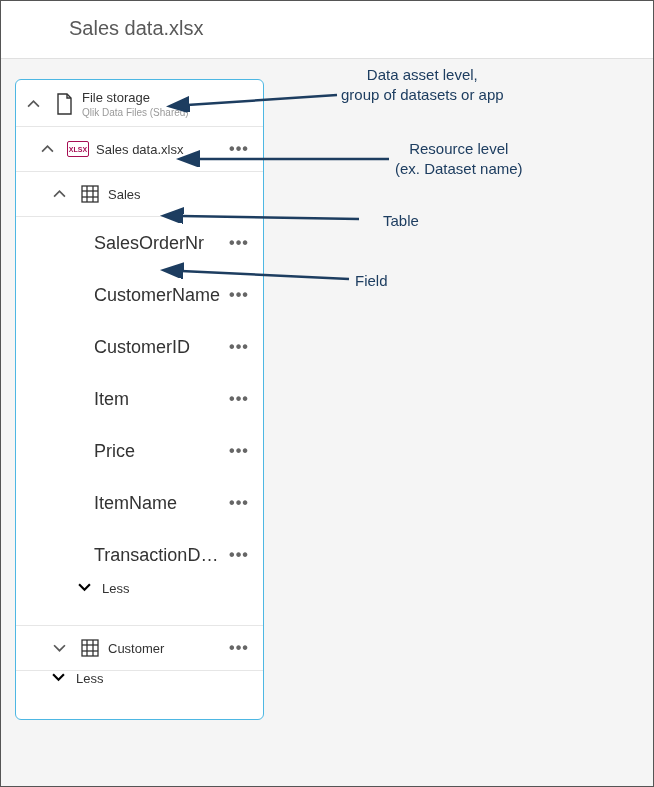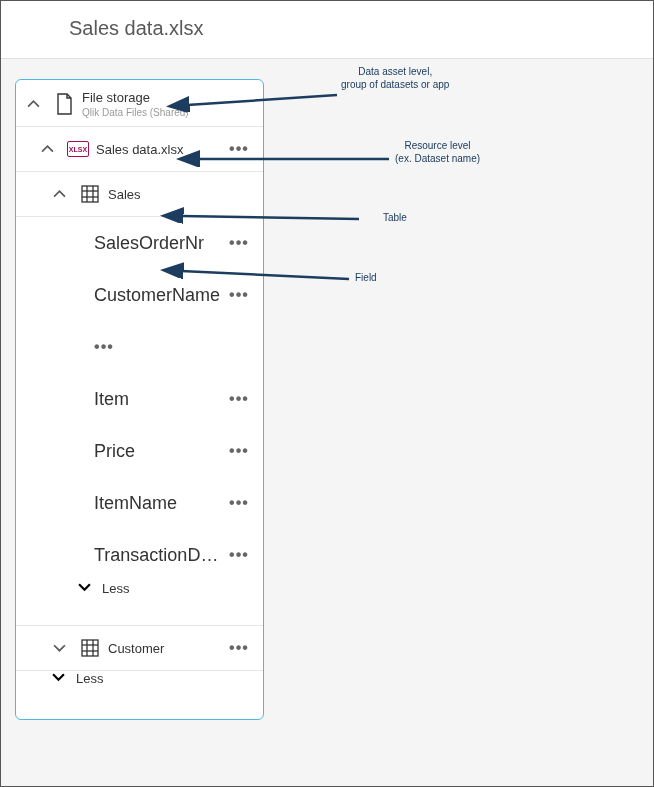--- a/index.html
+++ b/index.html
@@ -117,21 +117,21 @@
     display: flex; align-items: center; justify-content: center;
     border-radius: 2px;
     background: #fff;
     letter-spacing: 0;
   }
   .table-icon-svg { width: 18px; height: 18px; stroke: #333; stroke-width: 1.3; fill: none; }
 
   
   .ann {
     position: absolute;
-    font-size: 10px;
+    font-size: 15px;
     color: #1d3d60;
     line-height: 1.3;
     text-align: center;
     white-space: nowrap;
   }
   .arrow-svg {
     position: absolute;
     overflow: visible;
     pointer-events: none;
   }
@@ -213,20 +213,23 @@
         </div>
       <div class="more">•••</div>
     </div>
     <div class="row field-row">
       <div class="label-col">
           <span class="label-main">CustomerName</span>
         </div>
       <div class="more">•••</div>
     </div>
     <div class="row field-row">
+      <div class="label-col">
+          <span class="label-main">CustomerID</span>
+        </div>
       <div class="more">•••</div>
     </div>
     <div class="row field-row">
       <div class="label-col">
           <span class="label-main">Item</span>
         </div>
       <div class="more">•••</div>
     </div>
     <div class="row field-row">
       <div class="label-col">

